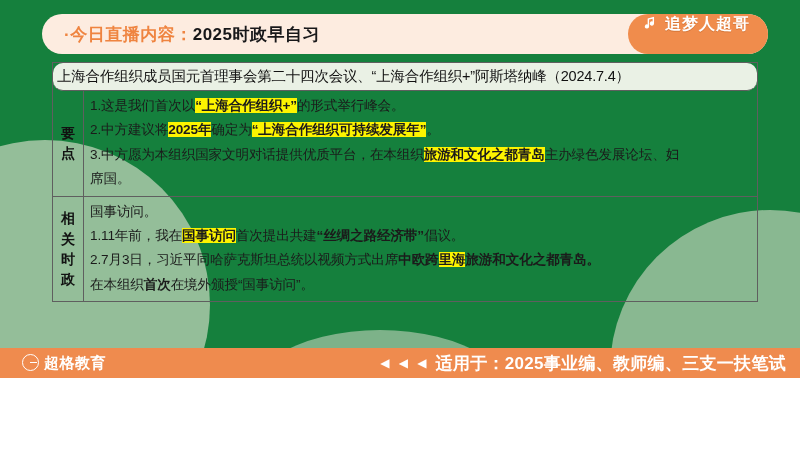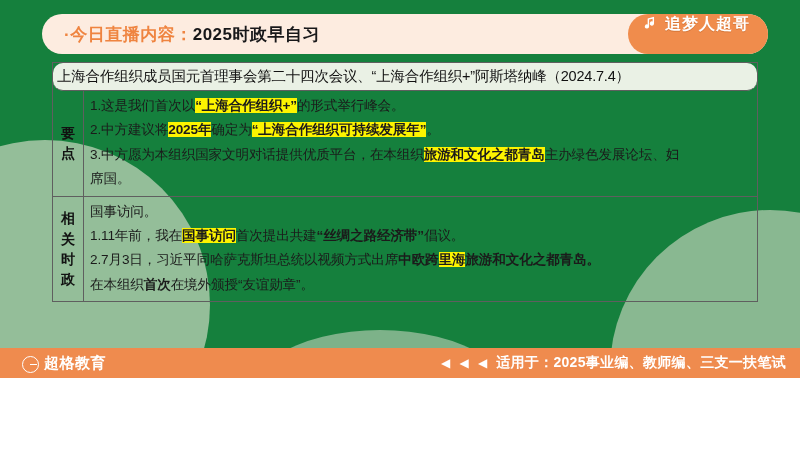--- a/index.html
+++ b/index.html
@@ -134,21 +134,21 @@
     position: absolute;
     left: 0; bottom: 0;
     width: 800px; height: 30px;
     background: #ef8b4e;
     z-index: 5;
     display: flex;
     align-items: center;
   }
   .footer-logo {
     display: flex;
-    align-items: flex-end;
+    align-items: flex-start;
     gap: 5px;
     margin-left: 22px;
   }
   .logo-mark {
     width: 17px; height: 17px;
     border: 1.6px solid #ffffff;
     border-radius: 50%;
     position: relative;
     box-sizing: border-box;
   }
@@ -172,21 +172,21 @@
     align-items: center;
     gap: 6px;
   }
   .arrows {
     color: #ffffff;
     font-size: 12px;
     letter-spacing: 3px;
   }
   .footer-note {
     color: #ffffff;
-    font-size: 14px;
+    font-size: 17px;
     font-weight: bold;
     letter-spacing: .3px;
     white-space: nowrap;
   }
 </style>
 </head>
 <body>
 
 <div id="page">
 
@@ -226,21 +226,21 @@
           <div class="t-label">
             <span>相</span>
             <span>关</span>
             <span>时</span>
             <span>政</span>
           </div>
           <div class="t-body">
             <div class="line"><span>国事访问。</span></div>
             <div class="line"><span>1.11年前，我在</span><span class="hl-b">国事访问</span><span>首次提出共建</span><span class="b">“丝绸之路经济带”</span><span>倡议。</span></div>
             <div class="line"><span>2.7月3日，习近平同哈萨克斯坦总统以视频方式出席</span><span class="b">中欧跨</span><span class="hl-b">里海</span><span class="b">旅游和文化之都青岛。</span></div>
-            <div class="line"><span>在本组织</span><span class="b">首次</span><span>在境外颁授“友谊勋章”。</span></div>
+            <div class="line"><span>在本组织</span><span class="b">首次</span><span>在境外颁授“国事访问”。</span></div>
           </div>
         </div>
       </div>
   </div>
 
   <div class="footer">
     <div class="footer-logo">
       <span class="logo-mark"></span>
       <span class="footer-logo-text">超格教育</span>
     </div>

